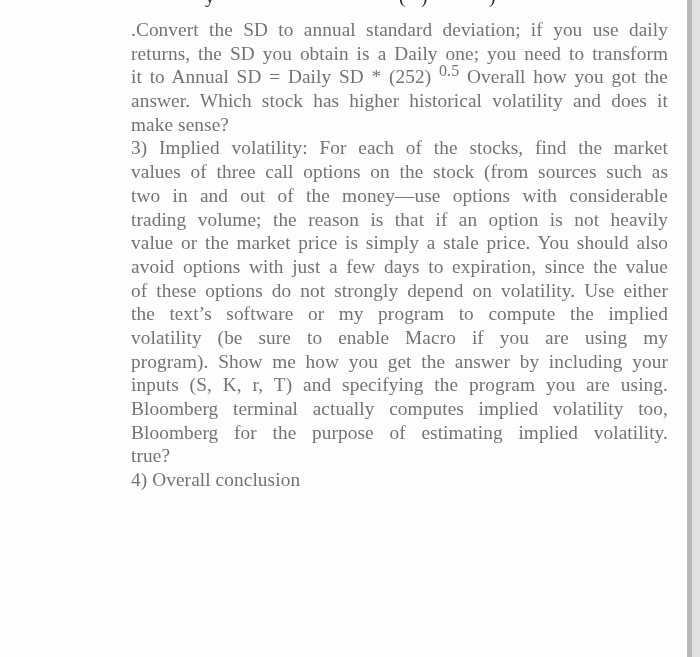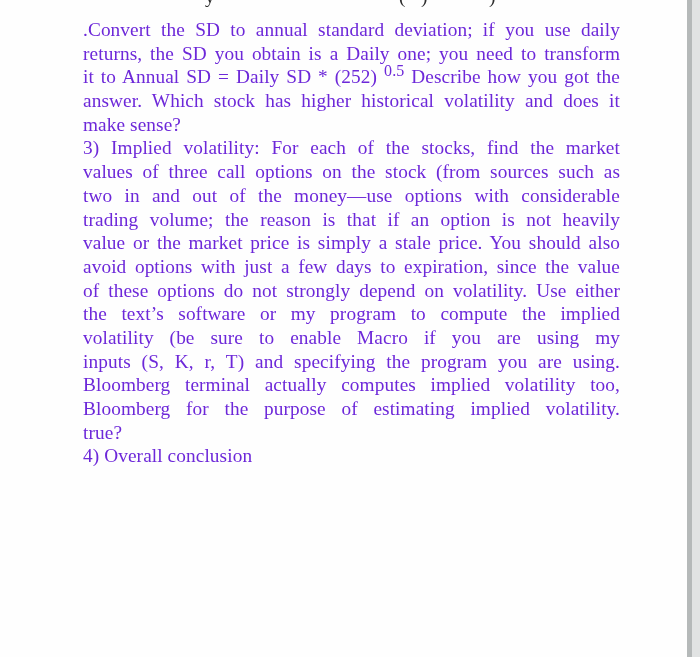--- a/index.html
+++ b/index.html
@@ -86,35 +86,36 @@
 
 <div class="page" style="background: rgb(254, 254, 254);">
 
   <div class="fragment-row">
       <span style="left: 205px;">y</span>
       <span style="left: 399px;">(</span>
       <span style="left: 421px;">)</span>
       <span style="left: 489px;">)</span>
     </div>
 
-  <div class="text-block" style="color: #6d28d9;">
+  <div class="text-block" style="color: #737373; margin-left: 48px;">
       <div class="line j"><span>.Convert the SD to annual standard deviation; if you use daily</span></div>
       <div class="line j"><span>returns, the SD you obtain is a Daily one; you need to transform</span></div>
-      <div class="line j"><span>it to Annual SD = Daily SD * (252) </span><sup>0.5</sup><span> Describe how you got the</span></div>
+      <div class="line j"><span>it to Annual SD = Daily SD * (252) </span><sup>0.5</sup><span> Overall how you got the</span></div>
       <div class="line j"><span>answer. Which stock has higher historical volatility and does it</span></div>
       <div class="line last"><span>make sense?</span></div>
       <div class="line j"><span>3) Implied volatility: For each of the stocks, find the market</span></div>
       <div class="line j"><span>values of three call options on the stock (from sources such as</span></div>
       <div class="line j"><span>two  in and out of the money—use options with considerable</span></div>
       <div class="line j"><span>trading volume; the reason is that if an option is not heavily</span></div>
       <div class="line j"><span>value or the market price is simply a stale price. You should also</span></div>
       <div class="line j"><span>avoid options with just a few days to expiration, since the value</span></div>
       <div class="line j"><span>of these options do not strongly depend on volatility. Use either</span></div>
       <div class="line j"><span>the text’s software or my program to compute the implied</span></div>
       <div class="line j"><span>volatility (be sure to enable Macro if you are using my</span></div>
+      <div class="line j"><span>program). Show me how you get the answer by including your</span></div>
       <div class="line j"><span>inputs (S, K, r, T) and specifying the program you are using.</span></div>
       <div class="line j"><span>Bloomberg terminal actually computes implied volatility too,</span></div>
       <div class="line j"><span>Bloomberg for the purpose of estimating implied volatility.</span></div>
       <div class="line last"><span>true?</span></div>
       <div class="line last"><span>4) Overall conclusion</span></div>
     </div>
 
   <div class="right-edge">
     <div class="band-white"></div>
     <div class="band-dark" style="background: rgb(181, 185, 185);"></div>

